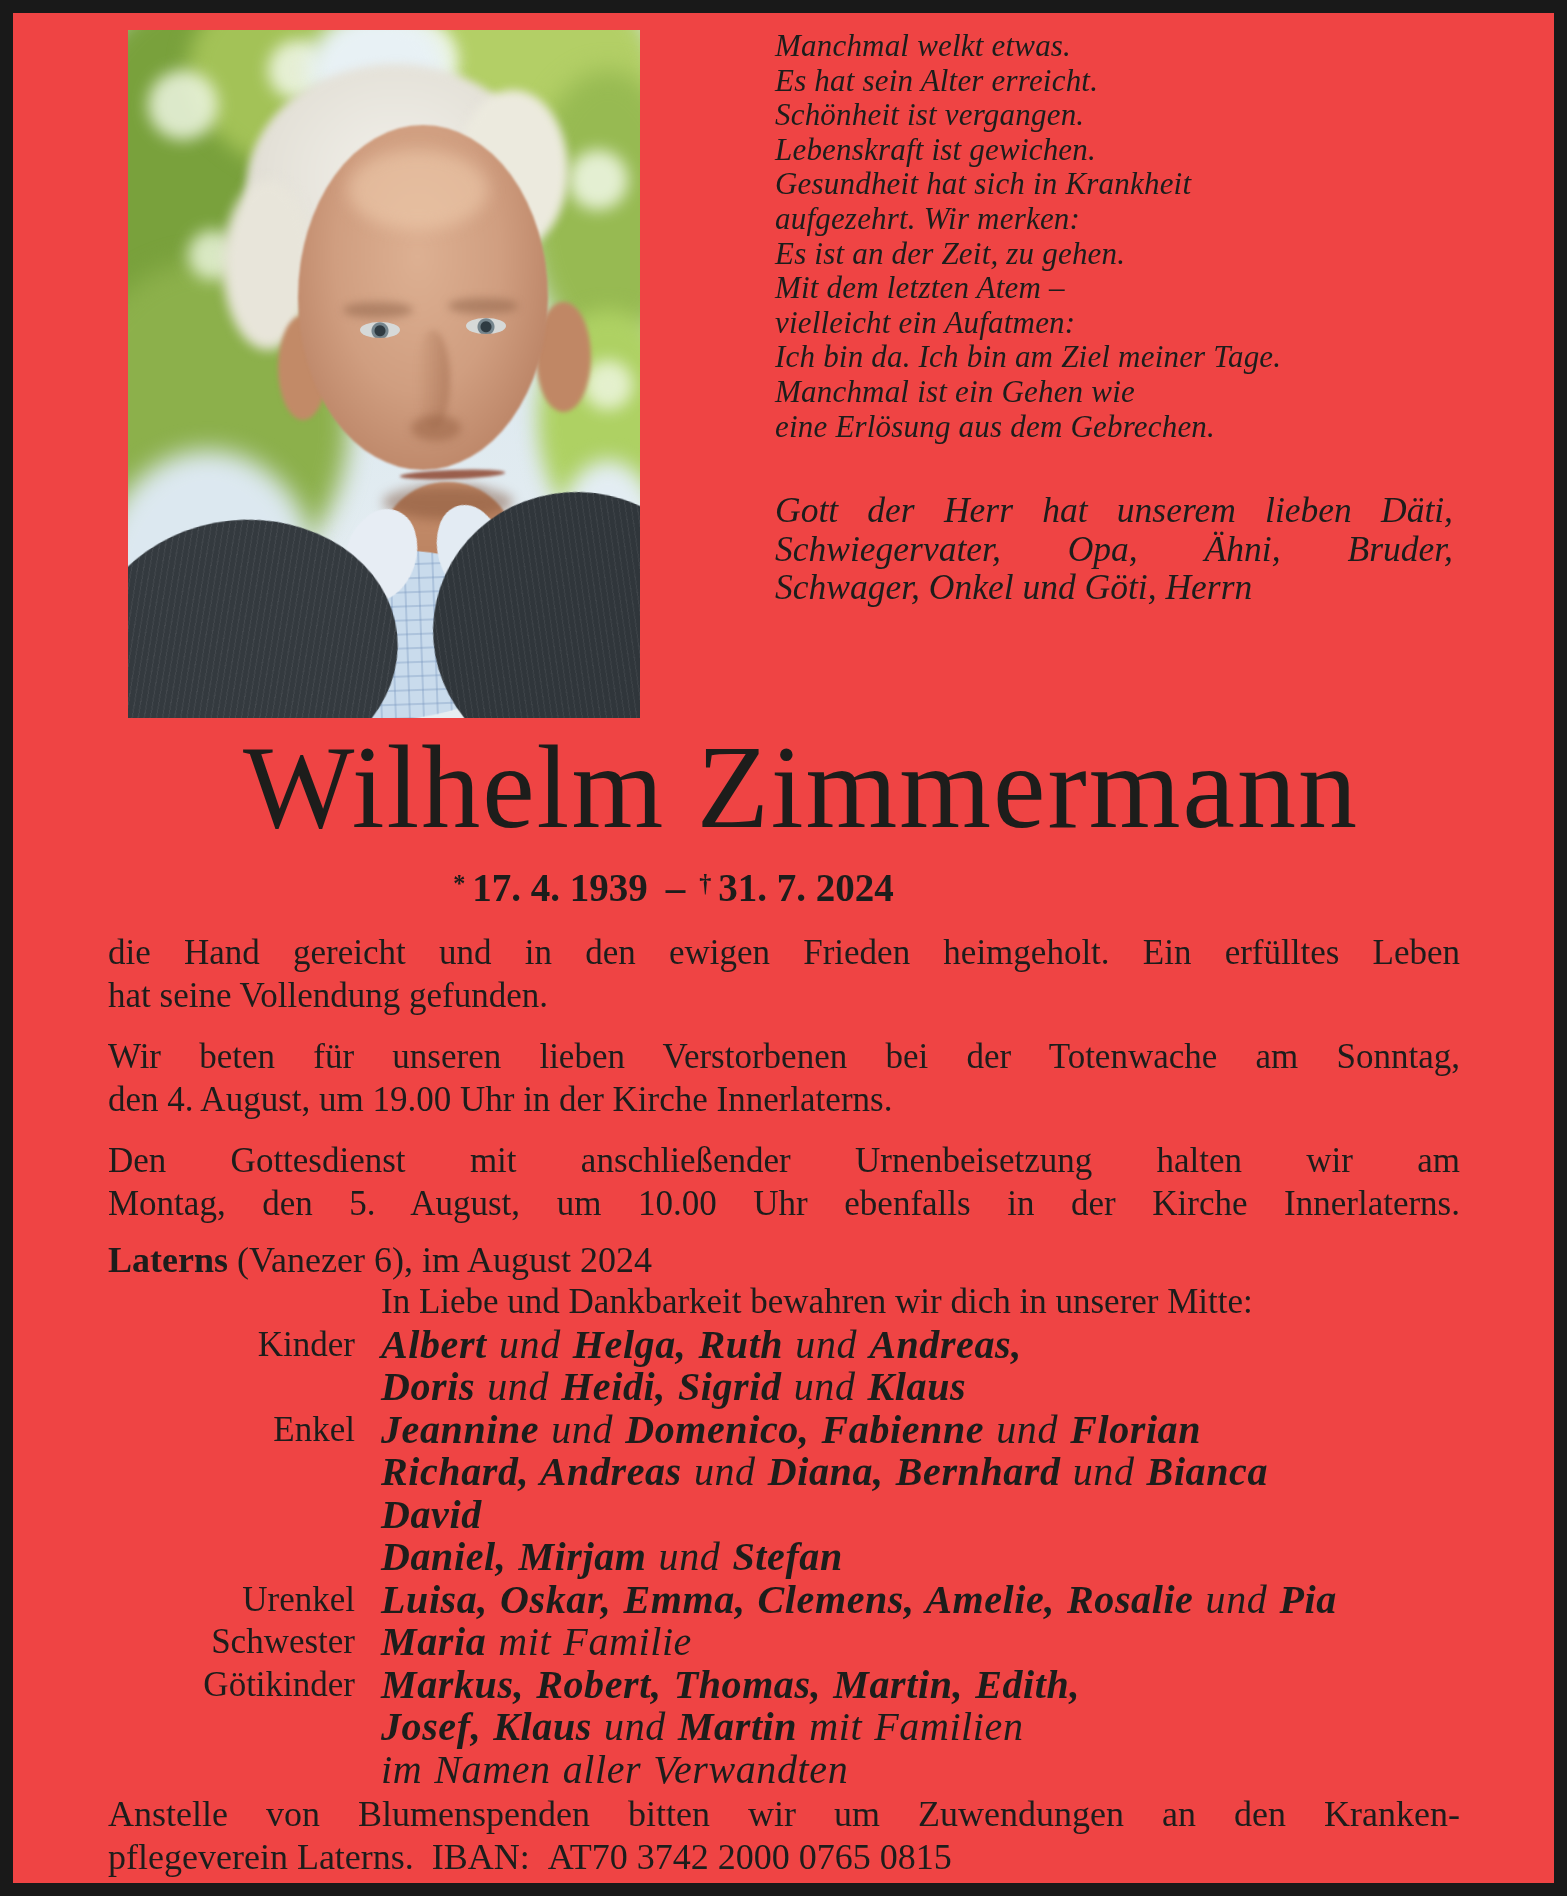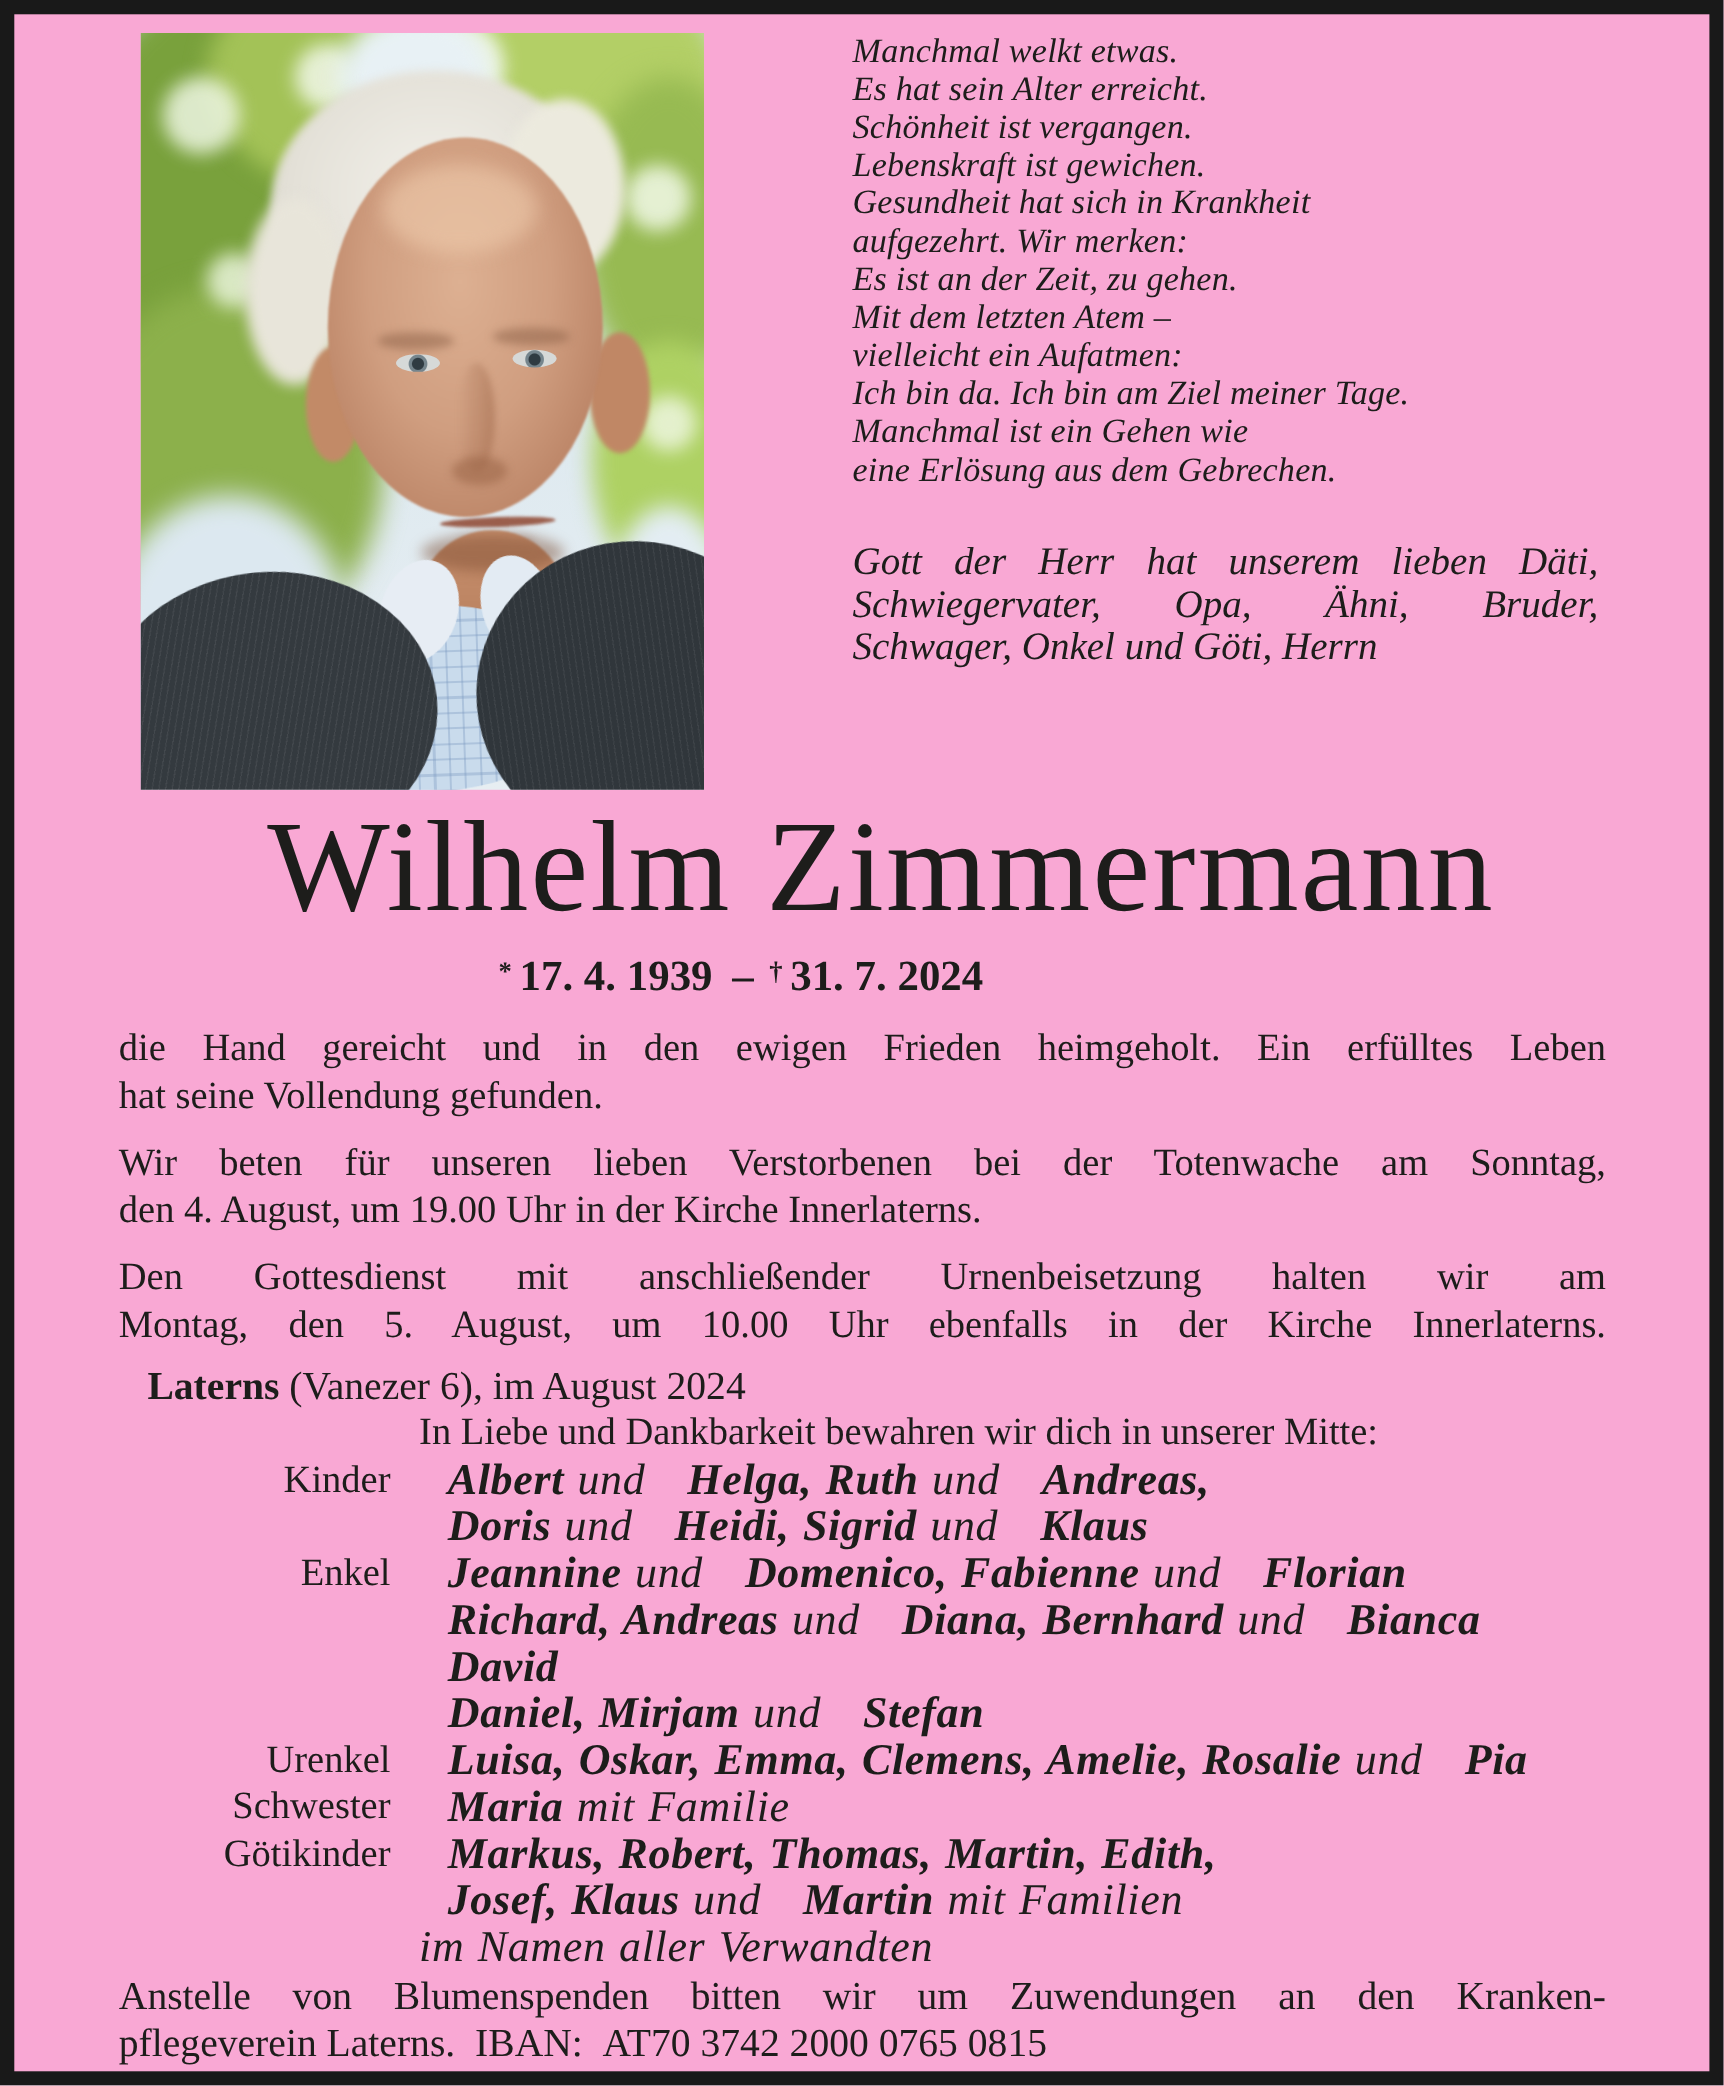--- a/index.html
+++ b/index.html
@@ -1,25 +1,25 @@
 <!DOCTYPE html>
 <html><head>
 <meta charset="utf-8">
 <style>
   html,body{margin:0;padding:0;background:#ffffff;}
   body{width:1567px;height:1896px;position:relative;}
   .sheet{
     box-sizing:border-box;width:1567px;height:1896px;
-    border:13px solid #191919;background:#f9a8d4;position:relative;overflow:hidden;
+    border:13px solid #191919;background:#ef4444;position:relative;overflow:hidden;
     font-family:"Liberation Serif","DejaVu Serif",serif;color:#1d1d1b;
   }
   .abs{position:absolute;}
   .line{display:block;}
   .jl{text-align:justify;text-align-last:justify;}
-  b{font-weight:700;margin-left:26px;}
+  b{font-weight:700;}
 
   
   .photo{left:115px;top:17px;width:512px;height:688px;overflow:hidden;
          background:linear-gradient(180deg,#cfdfd8 0%,#dfeaf0 55%,#e7eef2 100%);}
   .photo div{position:absolute;border-radius:50%;}
   .f1{left:-70px;top:-60px;width:380px;height:420px;background:#79a13c;filter:blur(12px);}
   .f2{left:-60px;top:230px;width:280px;height:330px;background:#8cb04b;filter:blur(12px);}
   .f3{left:60px;top:-80px;width:380px;height:240px;background:#a3c257;filter:blur(10px);}
   .f4{left:290px;top:-60px;width:240px;height:230px;background:#b3cf66;filter:blur(10px);}
   .f5{left:400px;top:40px;width:160px;height:280px;background:#97ba52;filter:blur(12px);}

